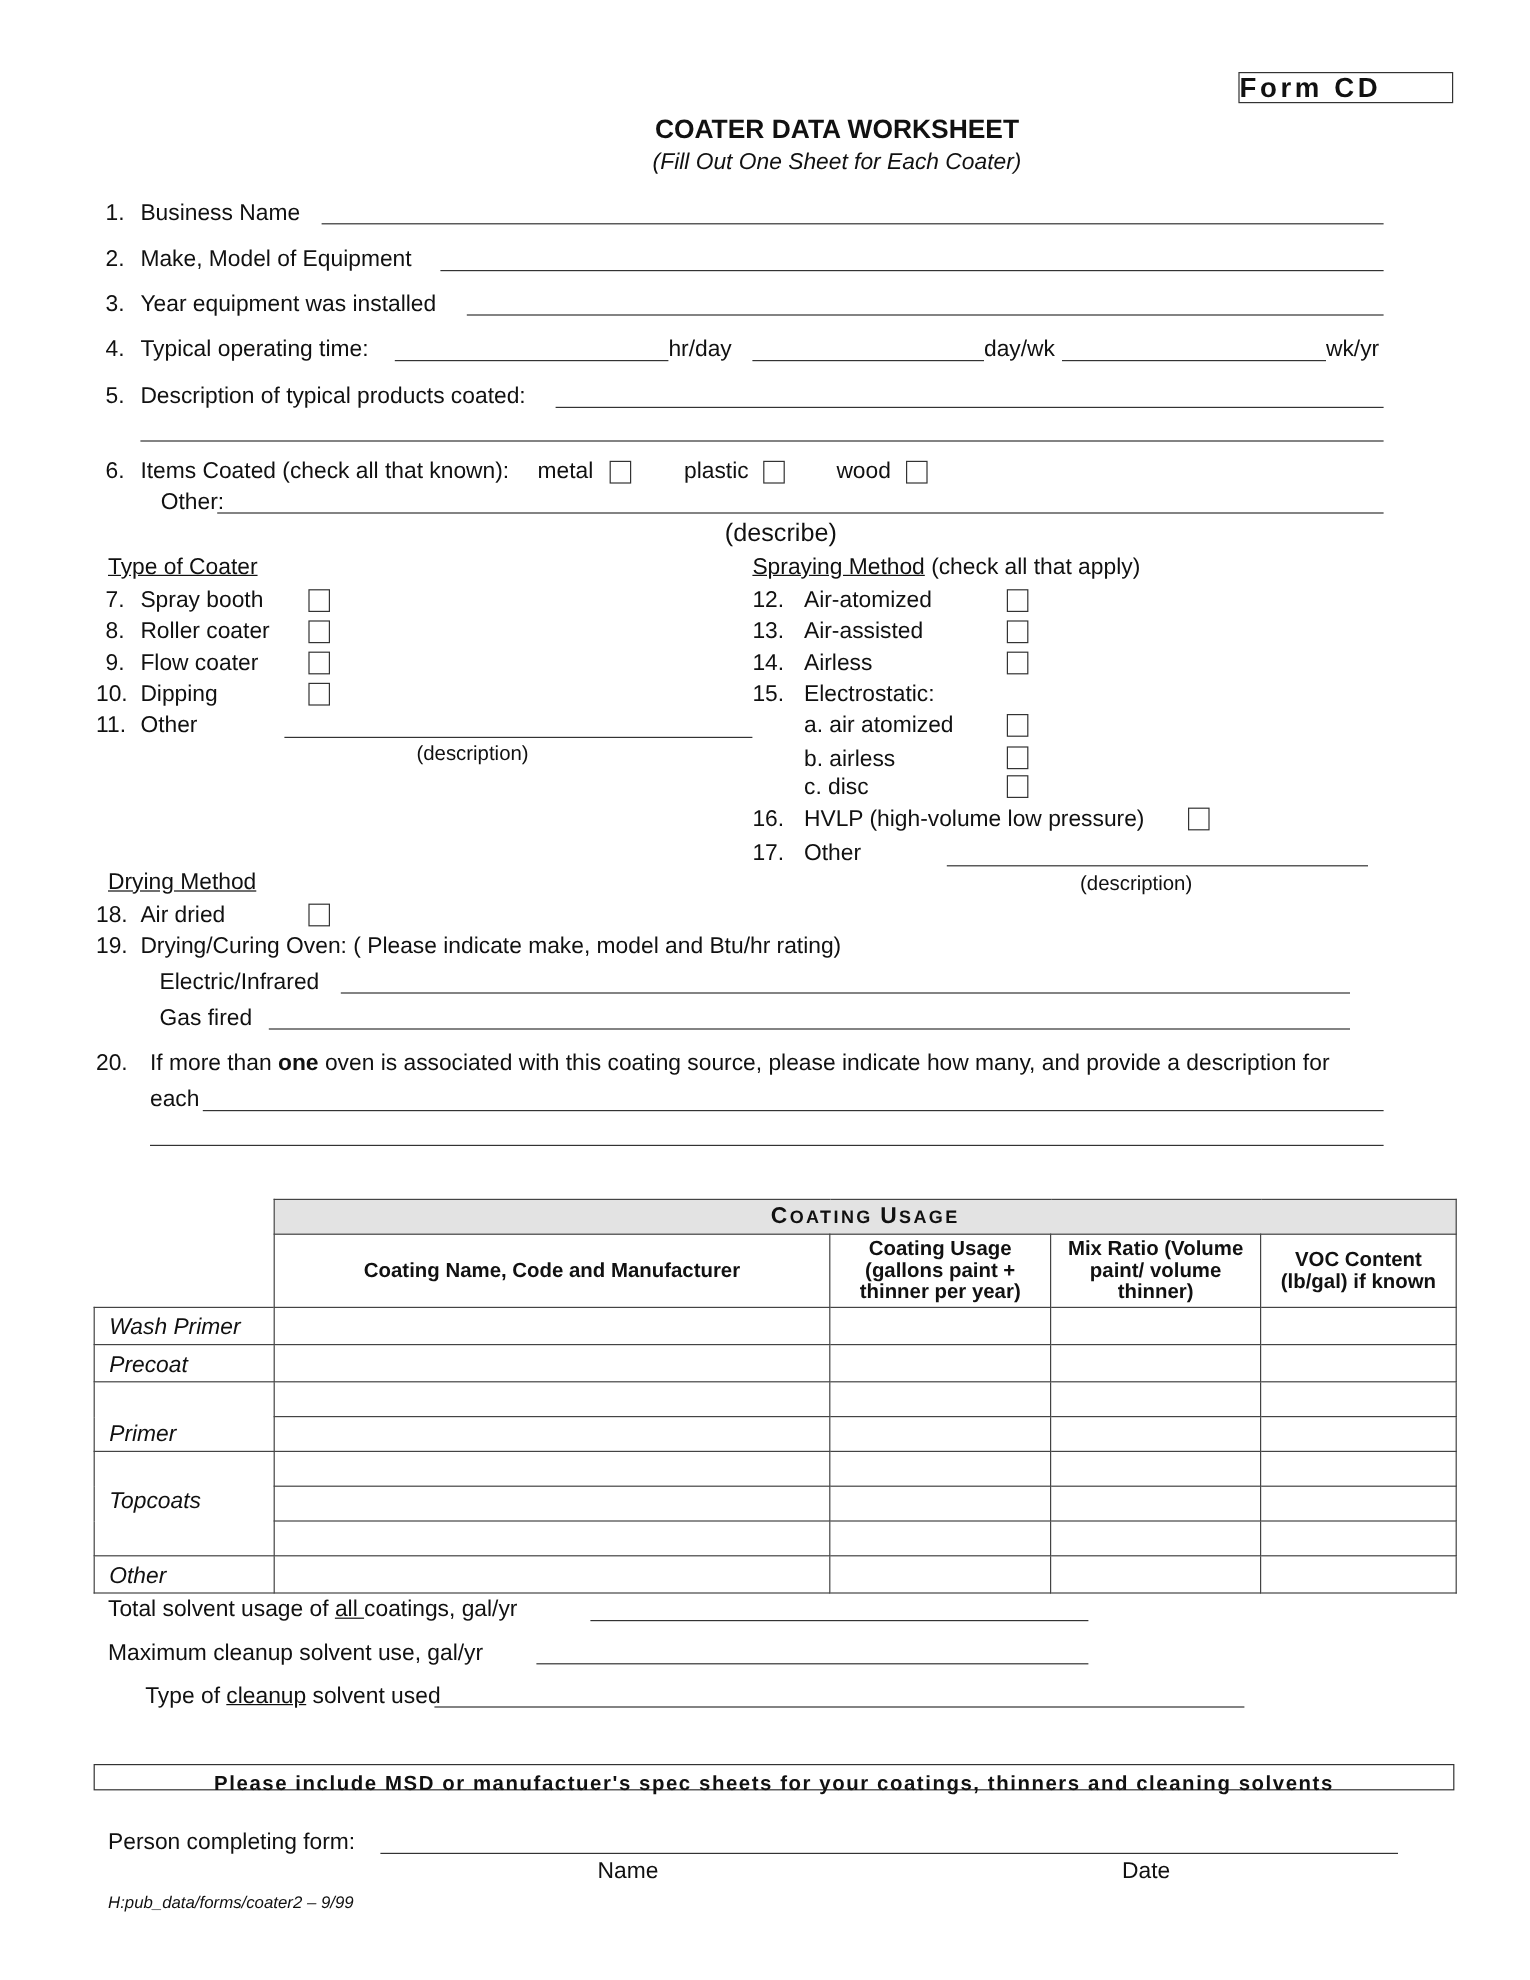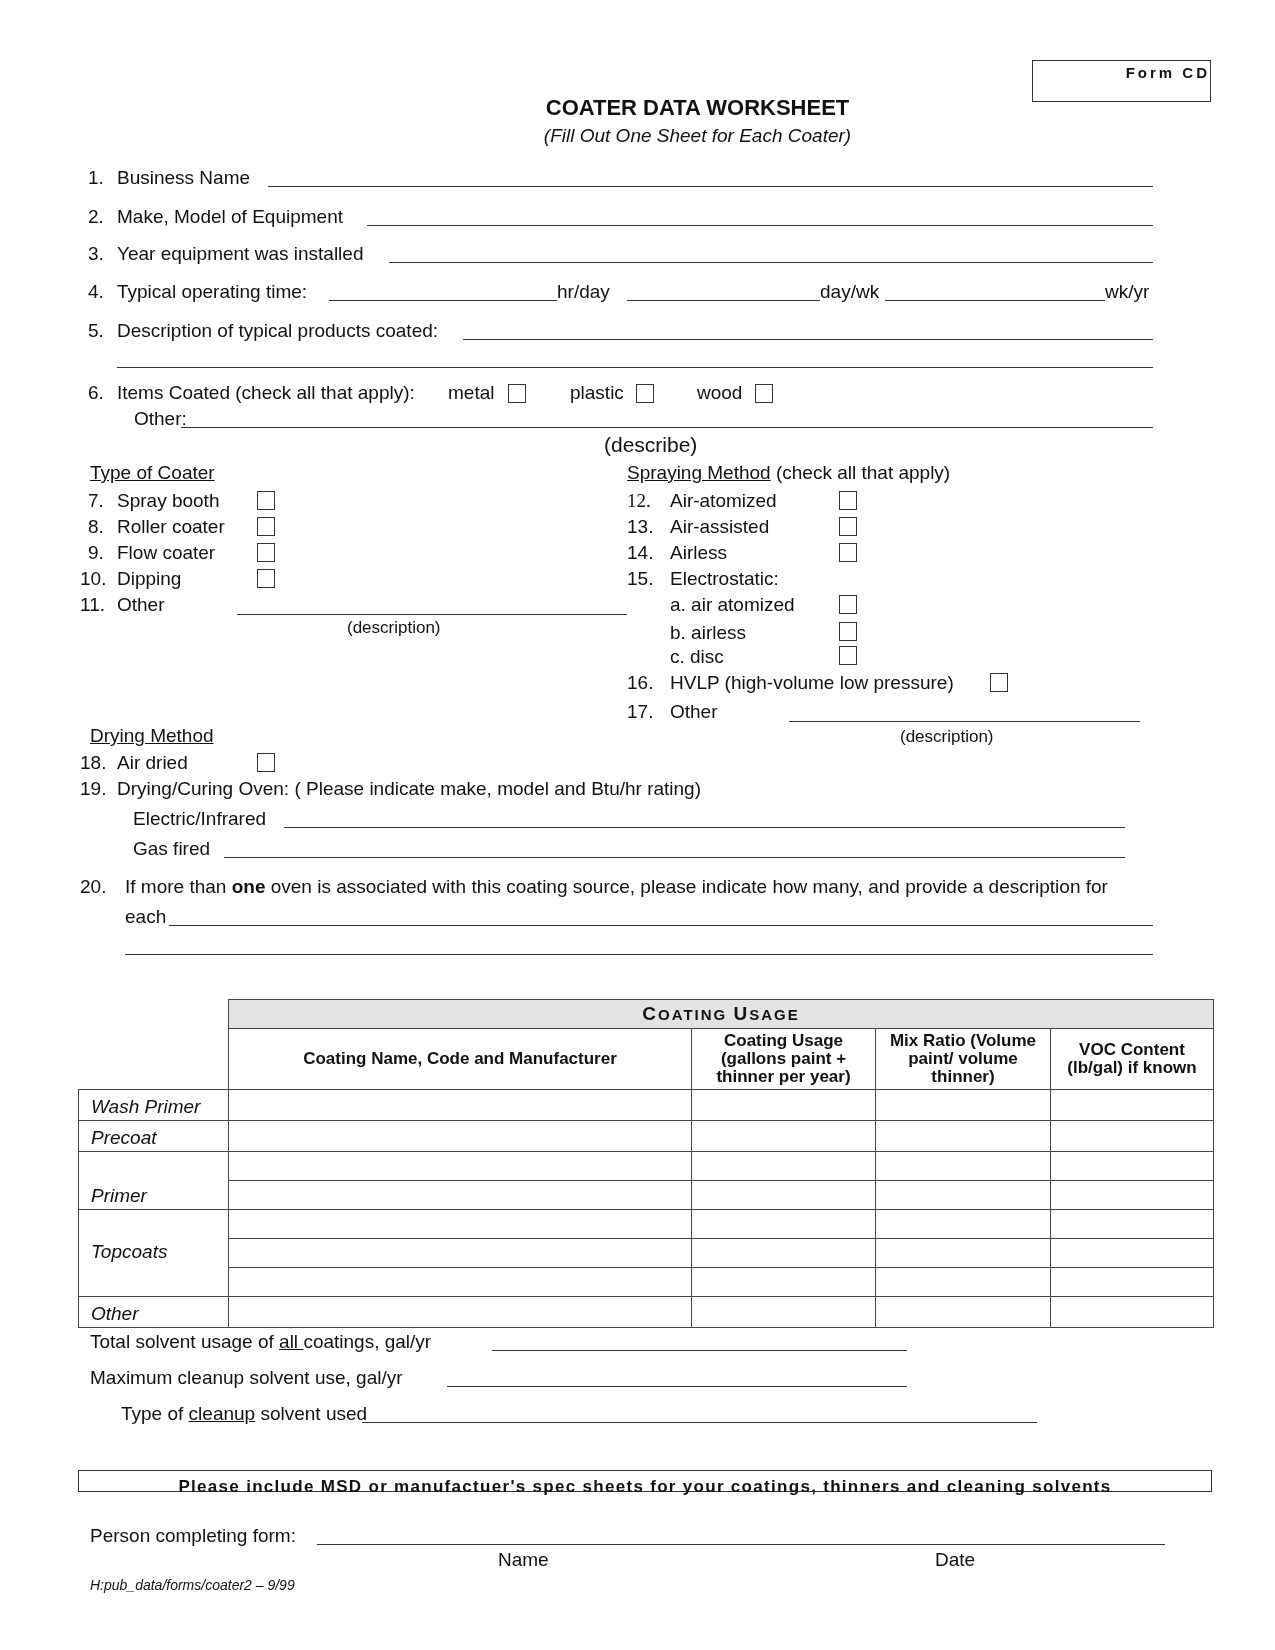--- a/index.html
+++ b/index.html
@@ -1,21 +1,21 @@
 <!DOCTYPE html>
 <html><head>
 <meta charset="utf-8">
 <style>
   html, body { margin:0; padding:0; background:#fff; }
   body { width:1275px; height:1650px; position:relative; font-family:"Liberation Sans", sans-serif; color:#111; font-size:19px; overflow:hidden; }
   .abs { position:absolute; white-space:nowrap; }
   .line { position:absolute; border-bottom:1.5px solid #333; height:0; }
   .cb { position:absolute; width:18px; height:19px; border:1.5px solid #333; background:#fff; box-sizing:border-box; }
   .u { text-decoration:underline; }
-  .form-box { position:absolute; left:1032px; top:60px; width:179px; height:42px; border:1.5px solid #333; box-sizing:border-box; text-align:right; font-weight:bold; font-size:15px; letter-spacing:3px; line-height:24px; }
+  .form-box { position:absolute; left:1032px; top:60px; width:179px; height:26px; border:1.5px solid #333; box-sizing:border-box; text-align:left; font-weight:bold; font-size:23px; letter-spacing:3px; line-height:24px; }
   .title { position:absolute; left:0; width:1395px; text-align:center; }
   table.cu { position:absolute; left:78px; top:999px; border-collapse:collapse; }
   table.cu td { border:1.5px solid #444; padding:0; height:28px; }
   table.cu td.head { background:#e3e3e3; text-align:center; font-weight:bold; font-size:19px; letter-spacing:2px; height:28px; }
   table.cu td.colh { text-align:center; font-weight:bold; font-size:17px; line-height:18px; height:60px; vertical-align:middle; }
   table.cu td.rowlab { font-style:italic; font-size:19px; padding-left:12px; vertical-align:bottom; padding-bottom:2px; }
   table.cu td.blank { border:none; }
   .notice { position:absolute; left:78px; top:1470px; width:1134px; height:22px; border:1.5px solid #333; box-sizing:border-box; text-align:center; font-weight:bold; font-size:17px; letter-spacing:1.3px; line-height:32px; }
 </style>
 </head>
@@ -45,21 +45,21 @@
 <span class="abs" style="left:820px;top:281px;">day/wk</span>
 <div class="line" style="left:885px;top:300px;width:220px;"></div>
 <span class="abs" style="left:1105px;top:281px;">wk/yr</span>
 
 <span class="abs" style="left:88px;top:320px;">5.</span>
 <span class="abs" style="left:117px;top:320px;">Description of typical products coated:</span>
 <div class="line" style="left:463px;top:339px;width:690px;"></div>
 <div class="line" style="left:117px;top:367px;width:1036px;"></div>
 
 <span class="abs" style="left:88px;top:382px;">6.</span>
-<span class="abs" style="left:117px;top:382px;">Items Coated (check all that apply):</span>
+<span class="abs" style="left:117px;top:382px;">Items Coated (check all that known):</span>
 <span class="abs" style="left:448px;top:382px;">metal</span>
 <div class="cb" style="left:508px;top:384px;"></div>
 <span class="abs" style="left:570px;top:382px;">plastic</span>
 <div class="cb" style="left:636px;top:384px;"></div>
 <span class="abs" style="left:697px;top:382px;">wood</span>
 <div class="cb" style="left:755px;top:384px;"></div>
 <span class="abs" style="left:117px;top:408px;margin-left:17px;">Other:</span>
 <div class="line" style="left:181px;top:427px;width:972px;"></div>
 <span class="abs" style="left:604px;top:433px;font-size:21px;">(describe)</span>
 
@@ -75,21 +75,21 @@
 <div class="cb" style="left:257px;top:543px;"></div>
 <span class="abs" style="left:80px;top:568px;">10.</span>
 <span class="abs" style="left:117px;top:568px;">Dipping</span>
 <div class="cb" style="left:257px;top:569px;"></div>
 <span class="abs" style="left:80px;top:594px;">11.</span>
 <span class="abs" style="left:117px;top:594px;">Other</span>
 <div class="line" style="left:237px;top:614px;width:390px;"></div>
 <span class="abs" style="left:347px;top:618px;font-size:17px;">(description)</span>
 
 <span class="abs" style="left:627px;top:462px;"><span class="u">Spraying Method</span> <span>(check all that apply)</span></span>
-<span class="abs" style="left:627px;top:490px;font-family:Liberation Serif, serif;">12.</span>
+<span class="abs" style="left:627px;top:490px;">12.</span>
 <span class="abs" style="left:670px;top:490px;">Air-atomized</span>
 <div class="cb" style="left:839px;top:491px;"></div>
 <span class="abs" style="left:627px;top:516px;">13.</span>
 <span class="abs" style="left:670px;top:516px;">Air-assisted</span>
 <div class="cb" style="left:839px;top:517px;"></div>
 <span class="abs" style="left:627px;top:542px;">14.</span>
 <span class="abs" style="left:670px;top:542px;">Airless</span>
 <div class="cb" style="left:839px;top:543px;"></div>
 <span class="abs" style="left:627px;top:568px;">15.</span>
 <span class="abs" style="left:670px;top:568px;">Electrostatic:</span>

